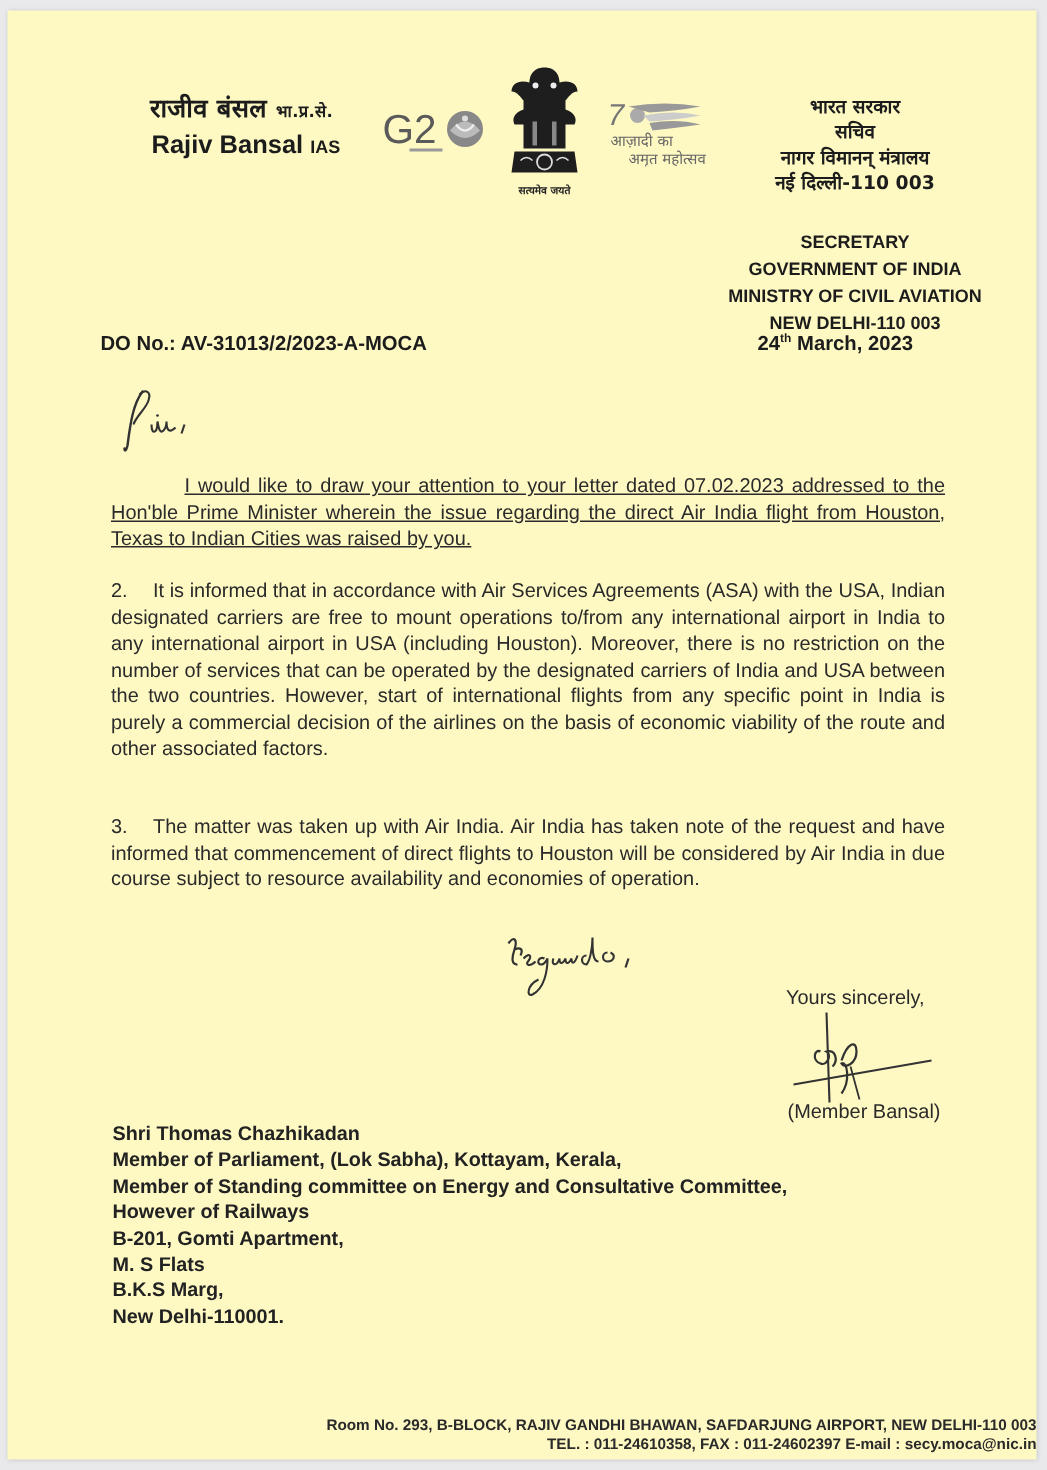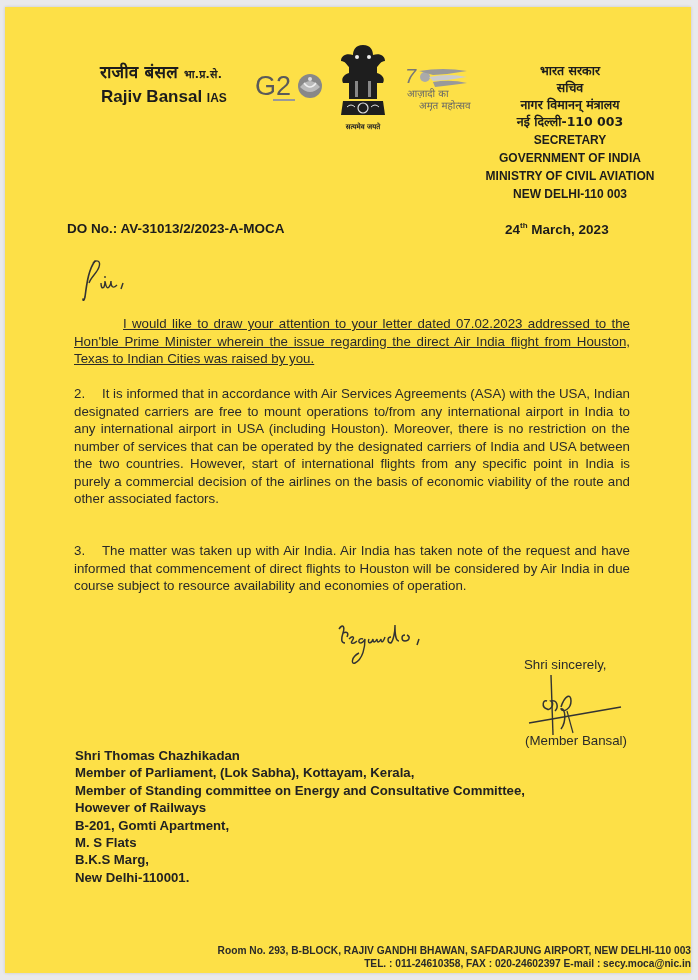--- a/index.html
+++ b/index.html
@@ -5,41 +5,41 @@
   html, body { margin: 0; padding: 0; }
   body {
     width: 698px; height: 980px; overflow: hidden;
     background: #e9e9ec;
     font-family: "Liberation Sans", sans-serif;
     color: #1c1c1c;
     position: relative;
   }
   .sheet {
     position: absolute; left: 5px; top: 7px; width: 686px; height: 966px;
-    background: #fde047;
+    background: #fef9c3;
     box-shadow: 0 0 3px rgba(0,0,0,0.15);
   }
   .abs { position: absolute; }
 
   
   .name-hi { left: 95px; top: 53px; font-family: "DejaVu Sans", sans-serif; font-weight: bold; font-size: 17px; letter-spacing: 0.2px; white-space: nowrap; }
   .name-hi small { font-size: 11px; font-weight: bold; }
   .name-en { left: 96px; top: 80px; font-weight: bold; font-size: 17px; white-space: nowrap; }
   .name-en small { font-size: 12px; font-weight: bold; }
 
   
   .g20 { left: 250px; top: 62px; width: 72px; height: 36px; }
   .emblem { left: 330px; top: 36px; width: 56px; height: 90px; }
   .azadi { left: 398px; top: 58px; width: 76px; height: 46px; }
 
   
   .desig { left: 470px; top: 55px; width: 190px; text-align: center; font-weight: bold; }
   .desig .hi { font-family: "DejaVu Sans", sans-serif; font-size: 12.5px; line-height: 17px; white-space: nowrap; }
   .desig .en { font-size: 12px; line-height: 18px; white-space: nowrap; }
-  .desig .en.first { margin-top: 1px; }
+  .desig .en.first { margin-top: 22px; }
 
   .dono { left: 62px; top: 214px; font-weight: bold; font-size: 13.5px; white-space: nowrap; }
   .date { left: 500px; top: 214px; font-weight: bold; font-size: 13.5px; white-space: nowrap; }
   .date sup { font-size: 8px; }
 
   .salutation { left: 72px; top: 250px; width: 60px; height: 46px; }
 
   .body-text { left: 69px; width: 556px; font-size: 13.3px; line-height: 17.5px; text-align: justify; color: #2a2a2a; }
   .p1 { top: 308px; text-indent: 49px; text-decoration: underline; }
   .p2 { top: 378px; }
@@ -135,21 +135,21 @@
     <title>Regards,</title>
     <path d="M4 10 C8 4 10 8 8 14 C6 20 6 24 10 24 M8 14 C12 12 14 14 12 18" stroke="#333" stroke-width="1.5" fill="none"></path>
     <path d="M14 20 C18 16 20 18 17 22 C15 24 18 26 22 22" stroke="#333" stroke-width="1.4" fill="none"></path>
     <path d="M28 20 C24 18 22 24 26 24 C28 24 30 20 30 20 C30 28 28 40 20 44 C16 46 16 38 24 34" stroke="#333" stroke-width="1.4" fill="none"></path>
     <path d="M34 20 C32 24 36 26 38 20 C38 24 40 24 42 20 C42 24 44 24 46 20 C46 24 48 24 50 18" stroke="#333" stroke-width="1.4" fill="none"></path>
     <path d="M56 18 C52 18 52 24 56 24 C58 22 60 14 60 6 C60 14 60 22 64 22" stroke="#333" stroke-width="1.4" fill="none"></path>
     <path d="M70 16 C66 16 66 22 70 22 C74 22 76 18 72 16" stroke="#333" stroke-width="1.4" fill="none"></path>
     <path d="M84 20 L82 26" stroke="#333" stroke-width="1.5"></path>
   </svg>
 
-  <div class="abs yours">Shri sincerely,</div>
+  <div class="abs yours">Yours sincerely,</div>
 
   <svg class="abs signature" viewBox="0 0 110 66">
     <path d="M34 4 L36 64" stroke="#333" stroke-width="1.4" fill="none"></path>
     <path d="M30 30 C26 28 24 36 30 38 C34 40 38 32 34 30 C40 28 42 36 38 40" stroke="#333" stroke-width="1.5" fill="none"></path>
     <path d="M44 36 C48 24 54 22 54 30 C54 38 46 42 44 38 C48 36 50 50 44 58" stroke="#333" stroke-width="1.5" fill="none"></path>
     <path d="M12 52 L104 36" stroke="#333" stroke-width="1.3"></path>
     <path d="M50 40 L56 62" stroke="#333" stroke-width="1.2"></path>
   </svg>
 
   <div class="abs signame">(Member Bansal)</div>
@@ -160,15 +160,15 @@
     <div>Member of Standing committee on Energy and Consultative Committee,</div>
     <div>However of Railways</div>
     <div>B-201, Gomti Apartment,</div>
     <div>M. S Flats</div>
     <div>B.K.S Marg,</div>
     <div>New Delhi-110001.</div>
   </div>
 
   <div class="abs footer">
     <div>Room No. 293, B-BLOCK, RAJIV GANDHI BHAWAN, SAFDARJUNG AIRPORT, NEW DELHI-110 003</div>
-    <div>TEL. : 011-24610358, FAX : 020-24602397 E-mail : secy.moca@nic.in</div>
+    <div>TEL. : 011-24610358, FAX : 011-24602397 E-mail : secy.moca@nic.in</div>
   </div>
 </div>
 
 </body></html>

